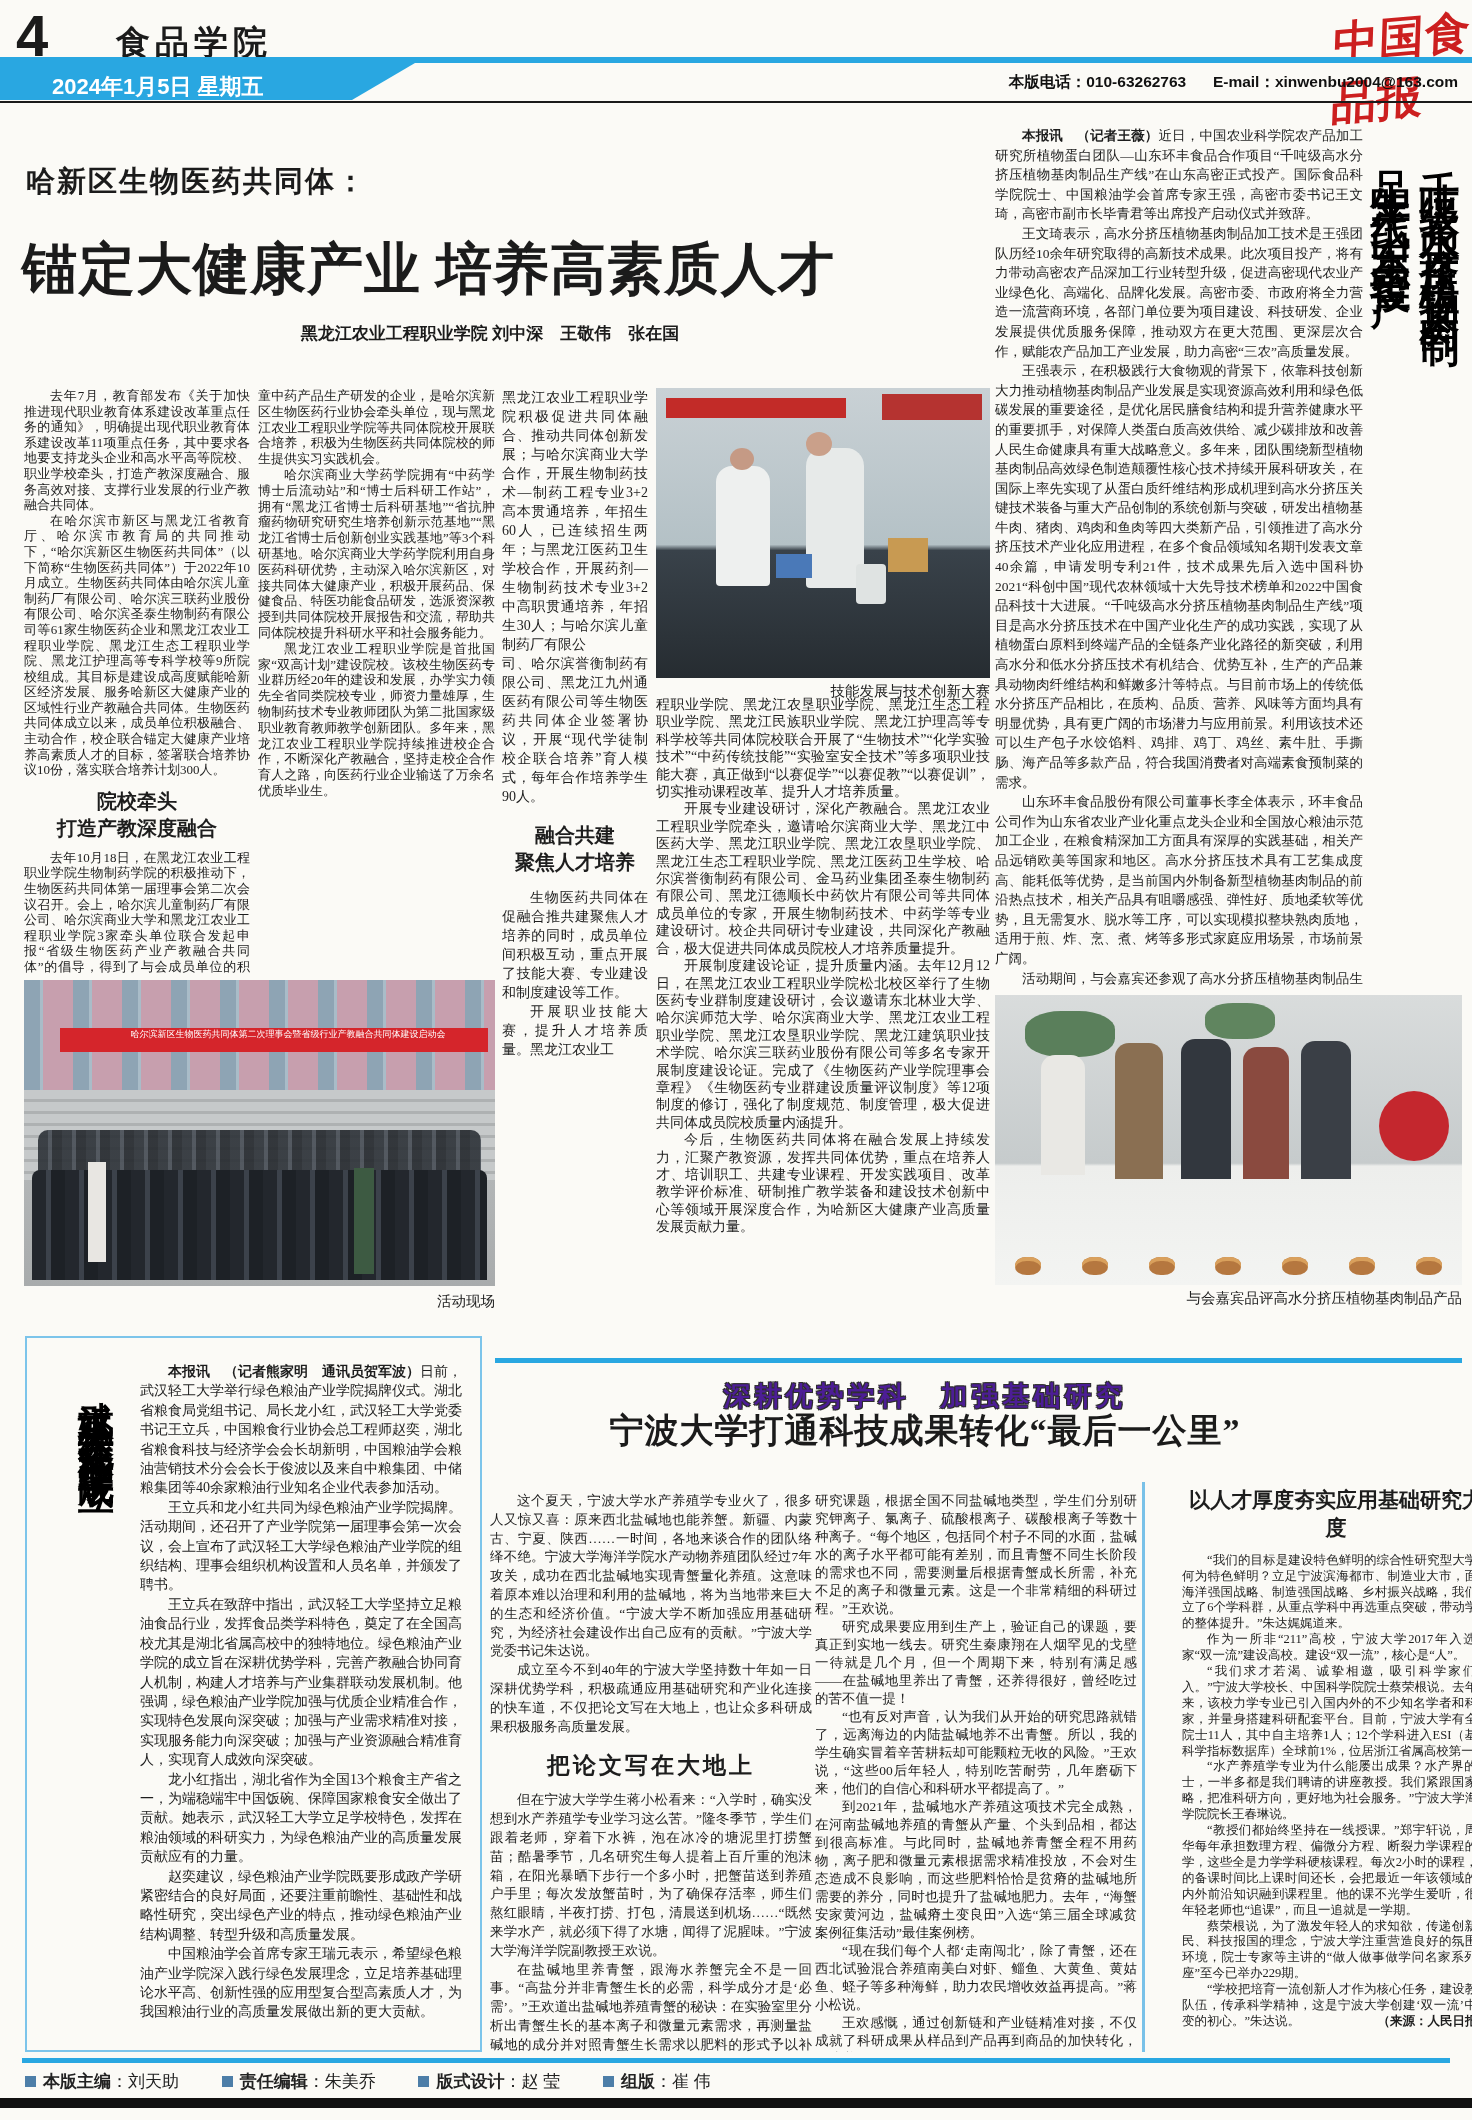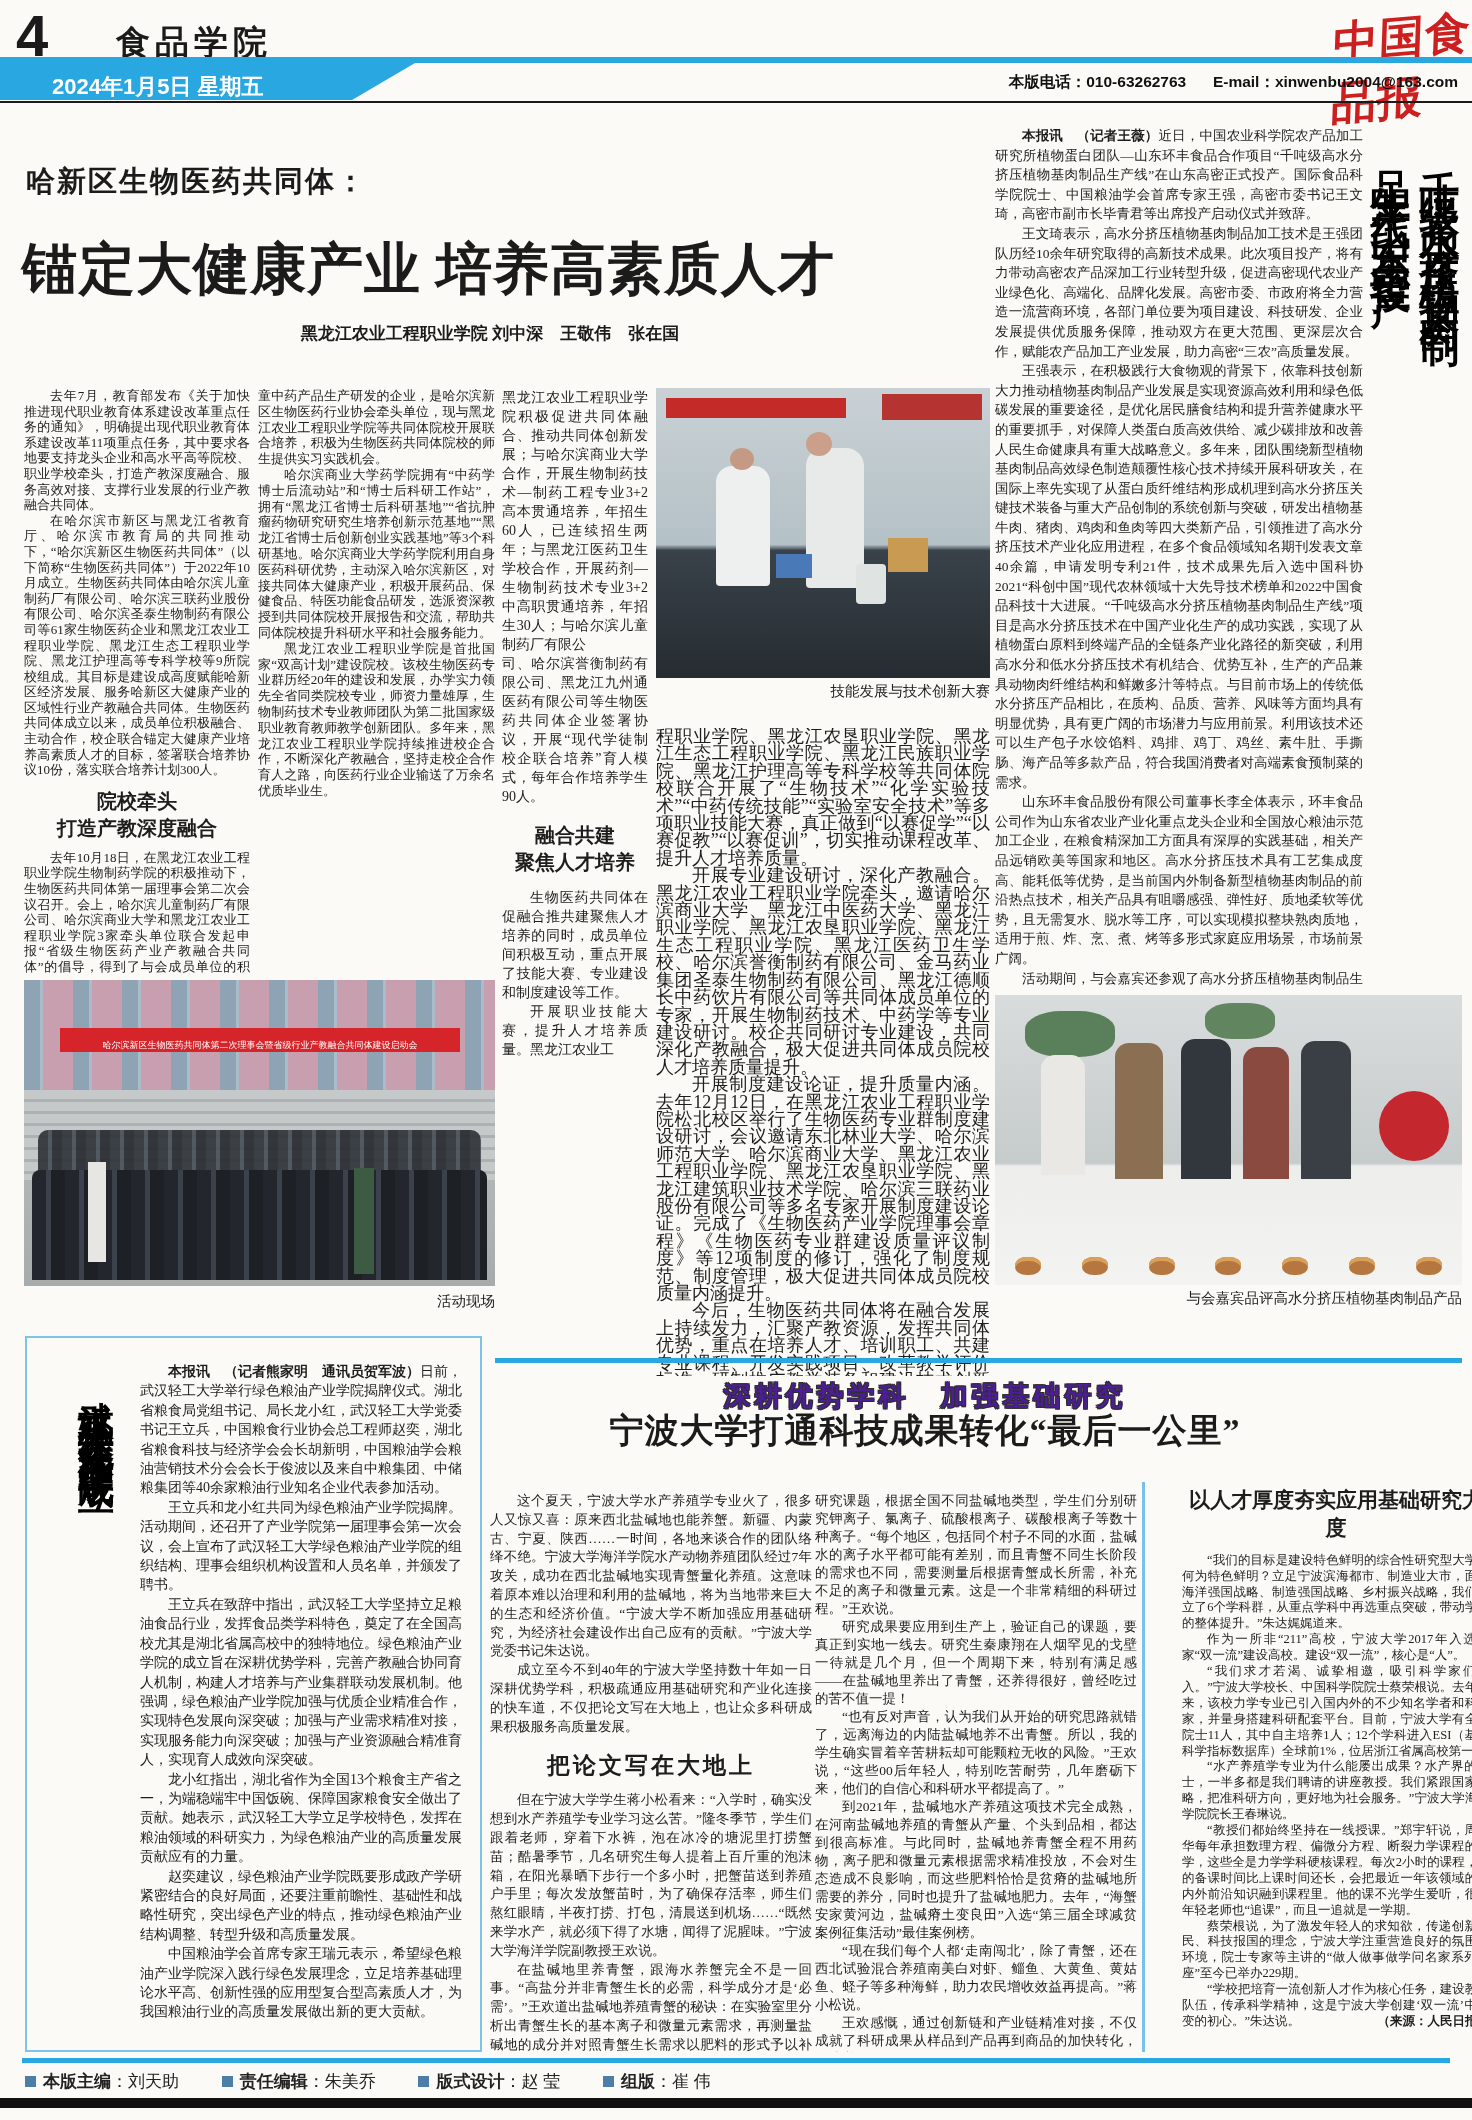--- a/index.html
+++ b/index.html
@@ -82,30 +82,30 @@
     <div class="abs" style="left:60px;top:78px;width:54px;height:120px;background:#eef0ef;border-radius:16px 16px 4px 4px;"></div>
     <div class="abs" style="left:150px;top:60px;width:58px;height:140px;background:#e7eae9;border-radius:18px 18px 4px 4px;"></div>
     <div class="abs" style="left:150px;top:44px;width:26px;height:24px;background:#caa08a;border-radius:50%;"></div>
     <div class="abs" style="left:74px;top:60px;width:24px;height:22px;background:#c59a85;border-radius:50%;"></div>
     <div class="abs" style="left:232px;top:150px;width:40px;height:34px;background:#c89a52;"></div>
     <div class="abs" style="left:120px;top:166px;width:36px;height:24px;background:#4a79b8;"></div>
     <div class="abs" style="left:200px;top:176px;width:30px;height:40px;background:#dfe3e2;border-radius:4px;"></div>
   </div>
   <div class="caption" style="left:656px;top:682px;width:334px;">技能发展与技术创新大赛</div>
 
-  <div class="col" style="left:656px;top:728px;width:334px;height:648px;font-size:18px;line-height:17.4px;">
+  <div class="col" style="left:656px;top:696px;width:334px;height:648px;font-size:14px;line-height:17.4px;">
     <p class="cont">程职业学院、黑龙江农垦职业学院、黑龙江生态工程职业学院、黑龙江民族职业学院、黑龙江护理高等专科学校等共同体院校联合开展了“生物技术”“化学实验技术”“中药传统技能”“实验室安全技术”等多项职业技能大赛，真正做到“以赛促学”“以赛促教”“以赛促训”，切实推动课程改革、提升人才培养质量。</p>
     <p>开展专业建设研讨，深化产教融合。黑龙江农业工程职业学院牵头，邀请哈尔滨商业大学、黑龙江中医药大学、黑龙江职业学院、黑龙江农垦职业学院、黑龙江生态工程职业学院、黑龙江医药卫生学校、哈尔滨誉衡制药有限公司、金马药业集团圣泰生物制药有限公司、黑龙江德顺长中药饮片有限公司等共同体成员单位的专家，开展生物制药技术、中药学等专业建设研讨。校企共同研讨专业建设，共同深化产教融合，极大促进共同体成员院校人才培养质量提升。</p>
     <p>开展制度建设论证，提升质量内涵。去年12月12日，在黑龙江农业工程职业学院松北校区举行了生物医药专业群制度建设研讨，会议邀请东北林业大学、哈尔滨师范大学、哈尔滨商业大学、黑龙江农业工程职业学院、黑龙江农垦职业学院、黑龙江建筑职业技术学院、哈尔滨三联药业股份有限公司等多名专家开展制度建设论证。完成了《生物医药产业学院理事会章程》《生物医药专业群建设质量评议制度》等12项制度的修订，强化了制度规范、制度管理，极大促进共同体成员院校质量内涵提升。</p>
     <p>今后，生物医药共同体将在融合发展上持续发力，汇聚产教资源，发挥共同体优势，重点在培养人才、培训职工、共建专业课程、开发实践项目、改革教学评价标准、研制推广教学装备和建设技术创新中心等领域开展深度合作，为哈新区大健康产业高质量发展贡献力量。</p>
   </div>
 
   <div class="photo" style="left:24px;top:980px;width:471px;height:306px;background:linear-gradient(180deg,#c7a9b2 0%,#bfa3ae 34%,#c2c5c6 35%,#b4b7b8 58%,#a8abac 100%);">
     <div class="abs" style="left:0;top:0;width:471px;height:110px;background:repeating-linear-gradient(90deg,#8ea4b4 0 16px,#a9bcc8 16px 19px,#c79fae 19px 49px);"></div>
-    <div class="abs" style="left:36px;top:48px;width:400px;height:24px;background:#d5252b;display:flex;align-items:flex-end;justify-content:center;">
+    <div class="abs" style="left:36px;top:48px;width:400px;height:24px;background:#d5252b;display:flex;align-items:flex-start;justify-content:center;padding-left:28px;">
       <span class="sans" style="font-size:9px;color:#fff;white-space:nowrap;">哈尔滨新区生物医药共同体第二次理事会暨省级行业产教融合共同体建设启动会</span>
     </div>
     <div class="abs" style="left:0;top:110px;width:471px;height:90px;background:repeating-linear-gradient(180deg,#c6c9ca 0 9px,#aeb1b2 9px 12px);"></div>
     <div class="abs" style="left:14px;top:150px;width:443px;height:60px;background:repeating-linear-gradient(90deg,#2c3137 0 10px,#474d55 10px 14px,#23272c 14px 24px);border-radius:10px 10px 0 0;opacity:.9;"></div>
     <div class="abs" style="left:8px;top:190px;width:455px;height:110px;background:repeating-linear-gradient(90deg,#23272d 0 14px,#3c424b 14px 19px,#1d2126 19px 33px);border-radius:8px 8px 0 0;"></div>
     <div class="abs" style="left:64px;top:182px;width:18px;height:100px;background:#e8e6e2;"></div>
     <div class="abs" style="left:330px;top:188px;width:20px;height:106px;background:#3d5a42;"></div>
   </div>
   <div class="caption" style="left:24px;top:1292px;width:471px;">活动现场</div>
 

